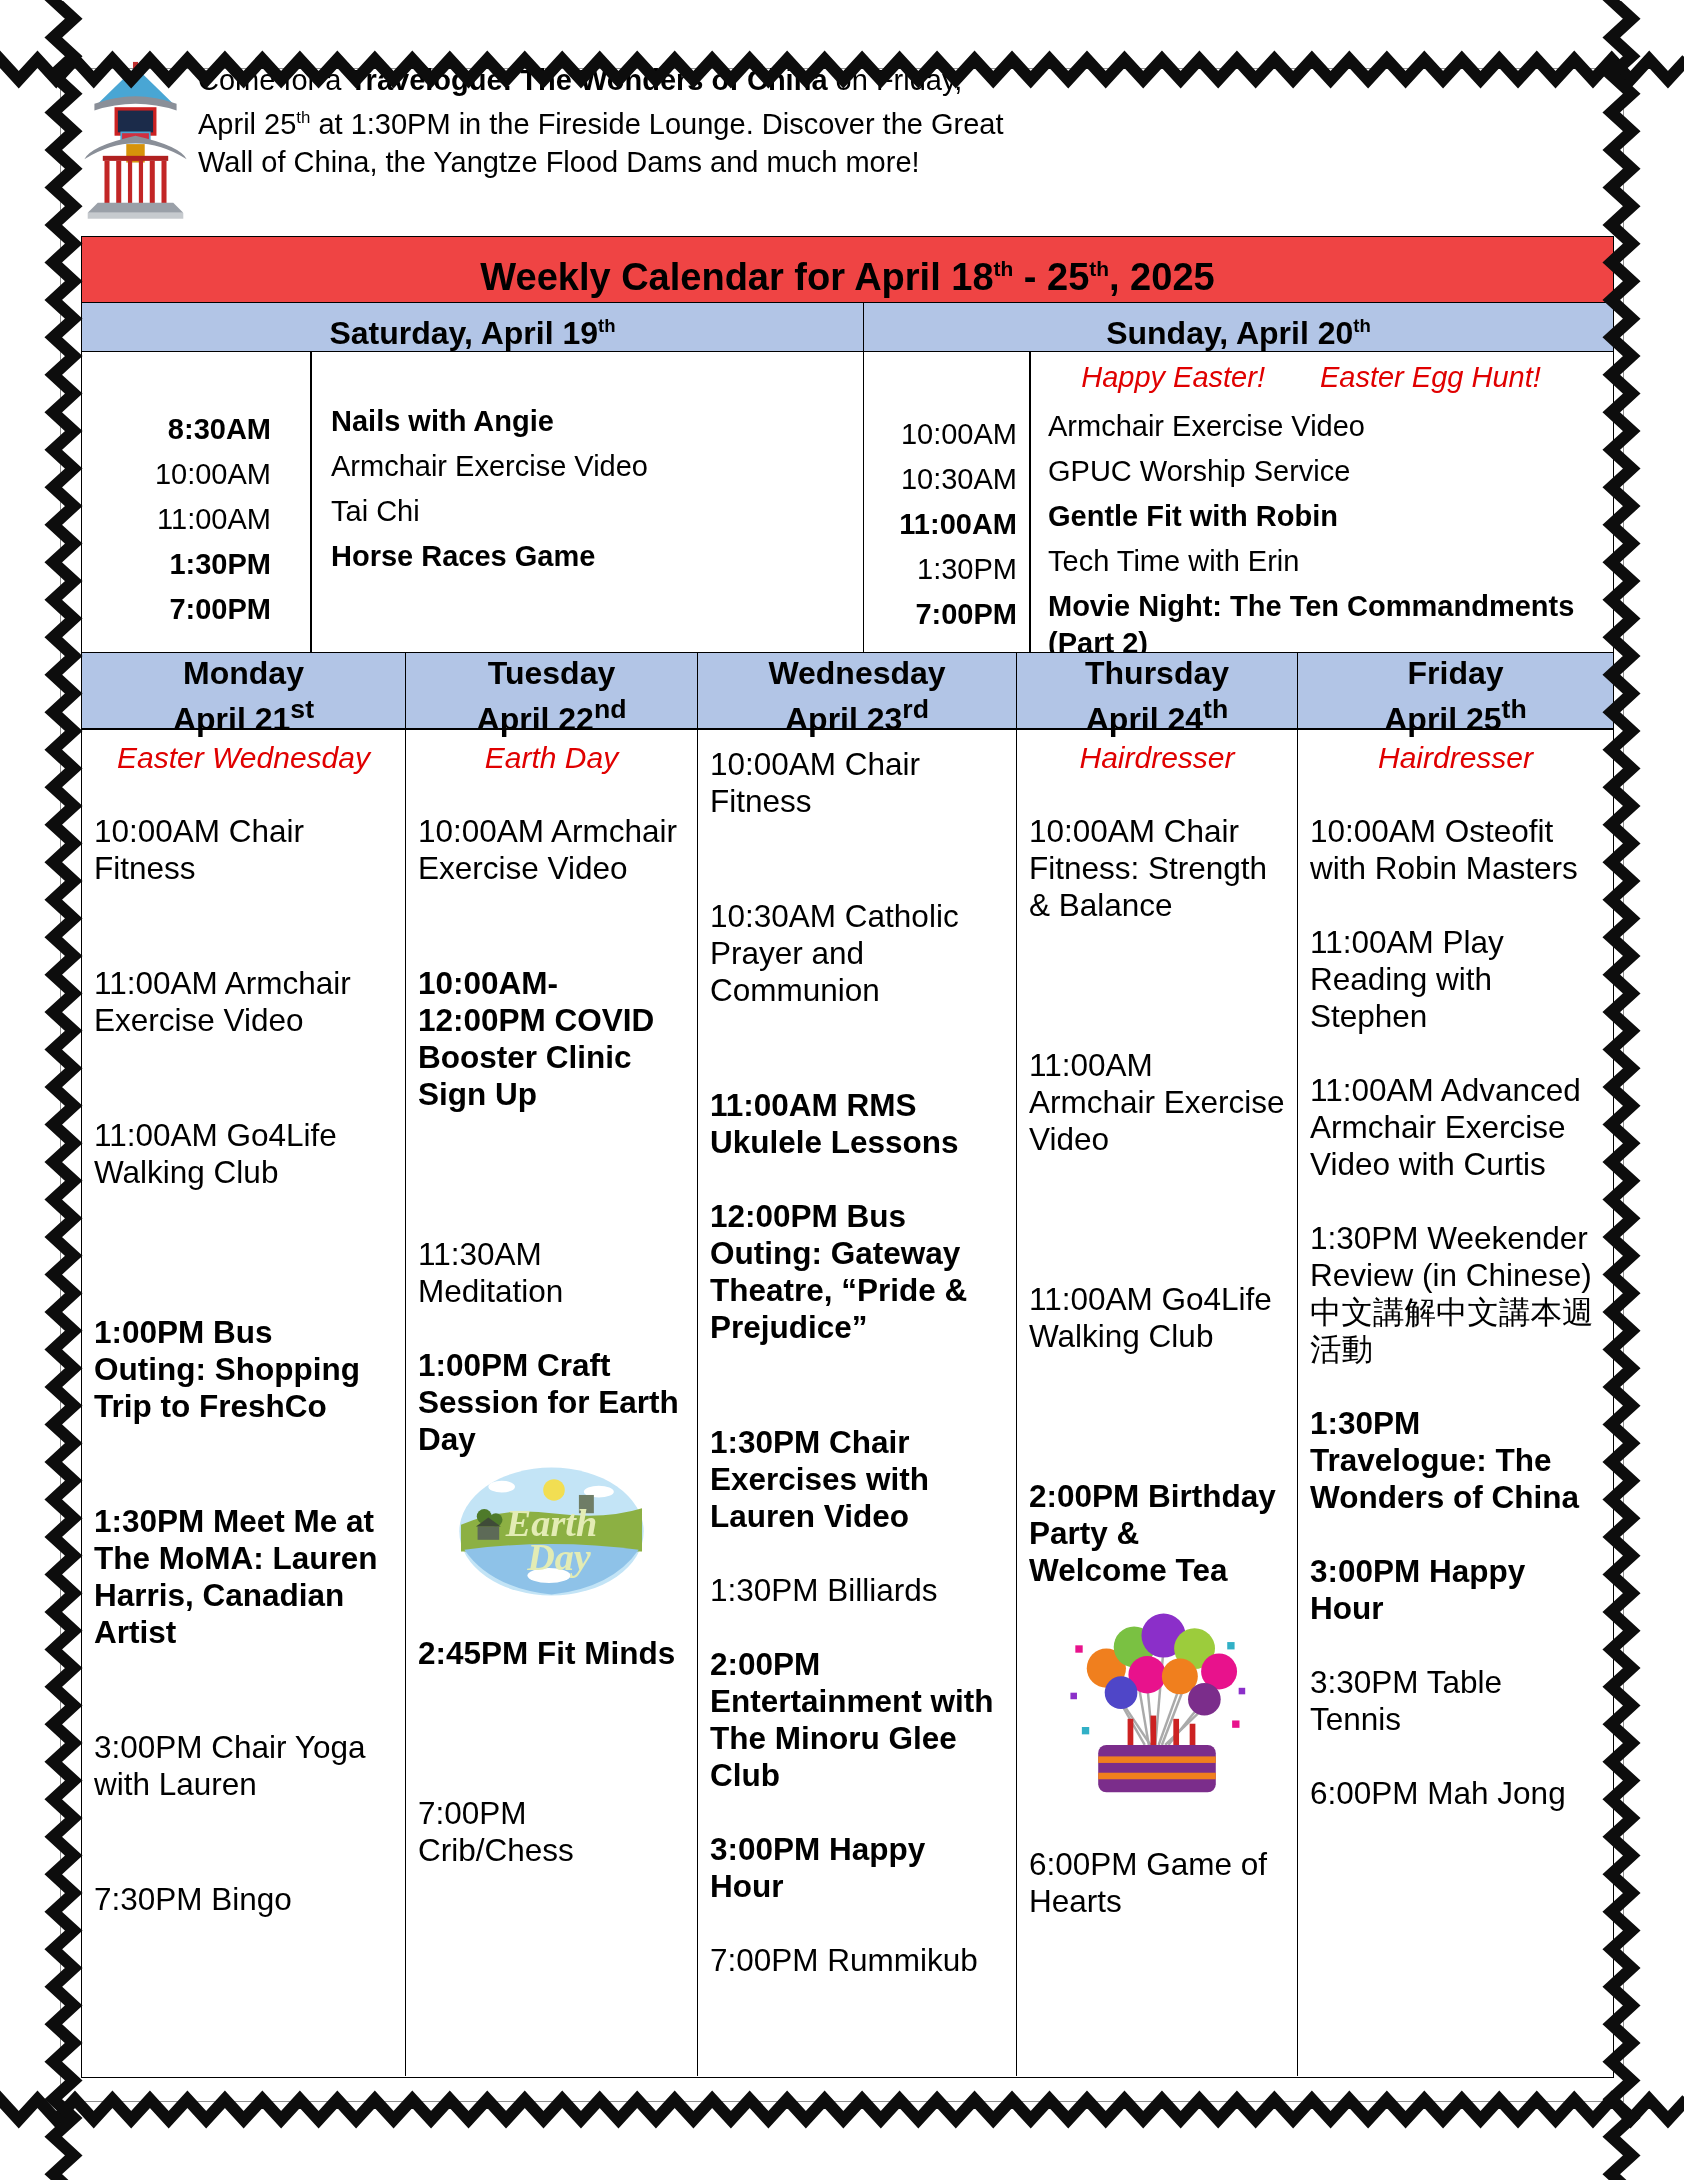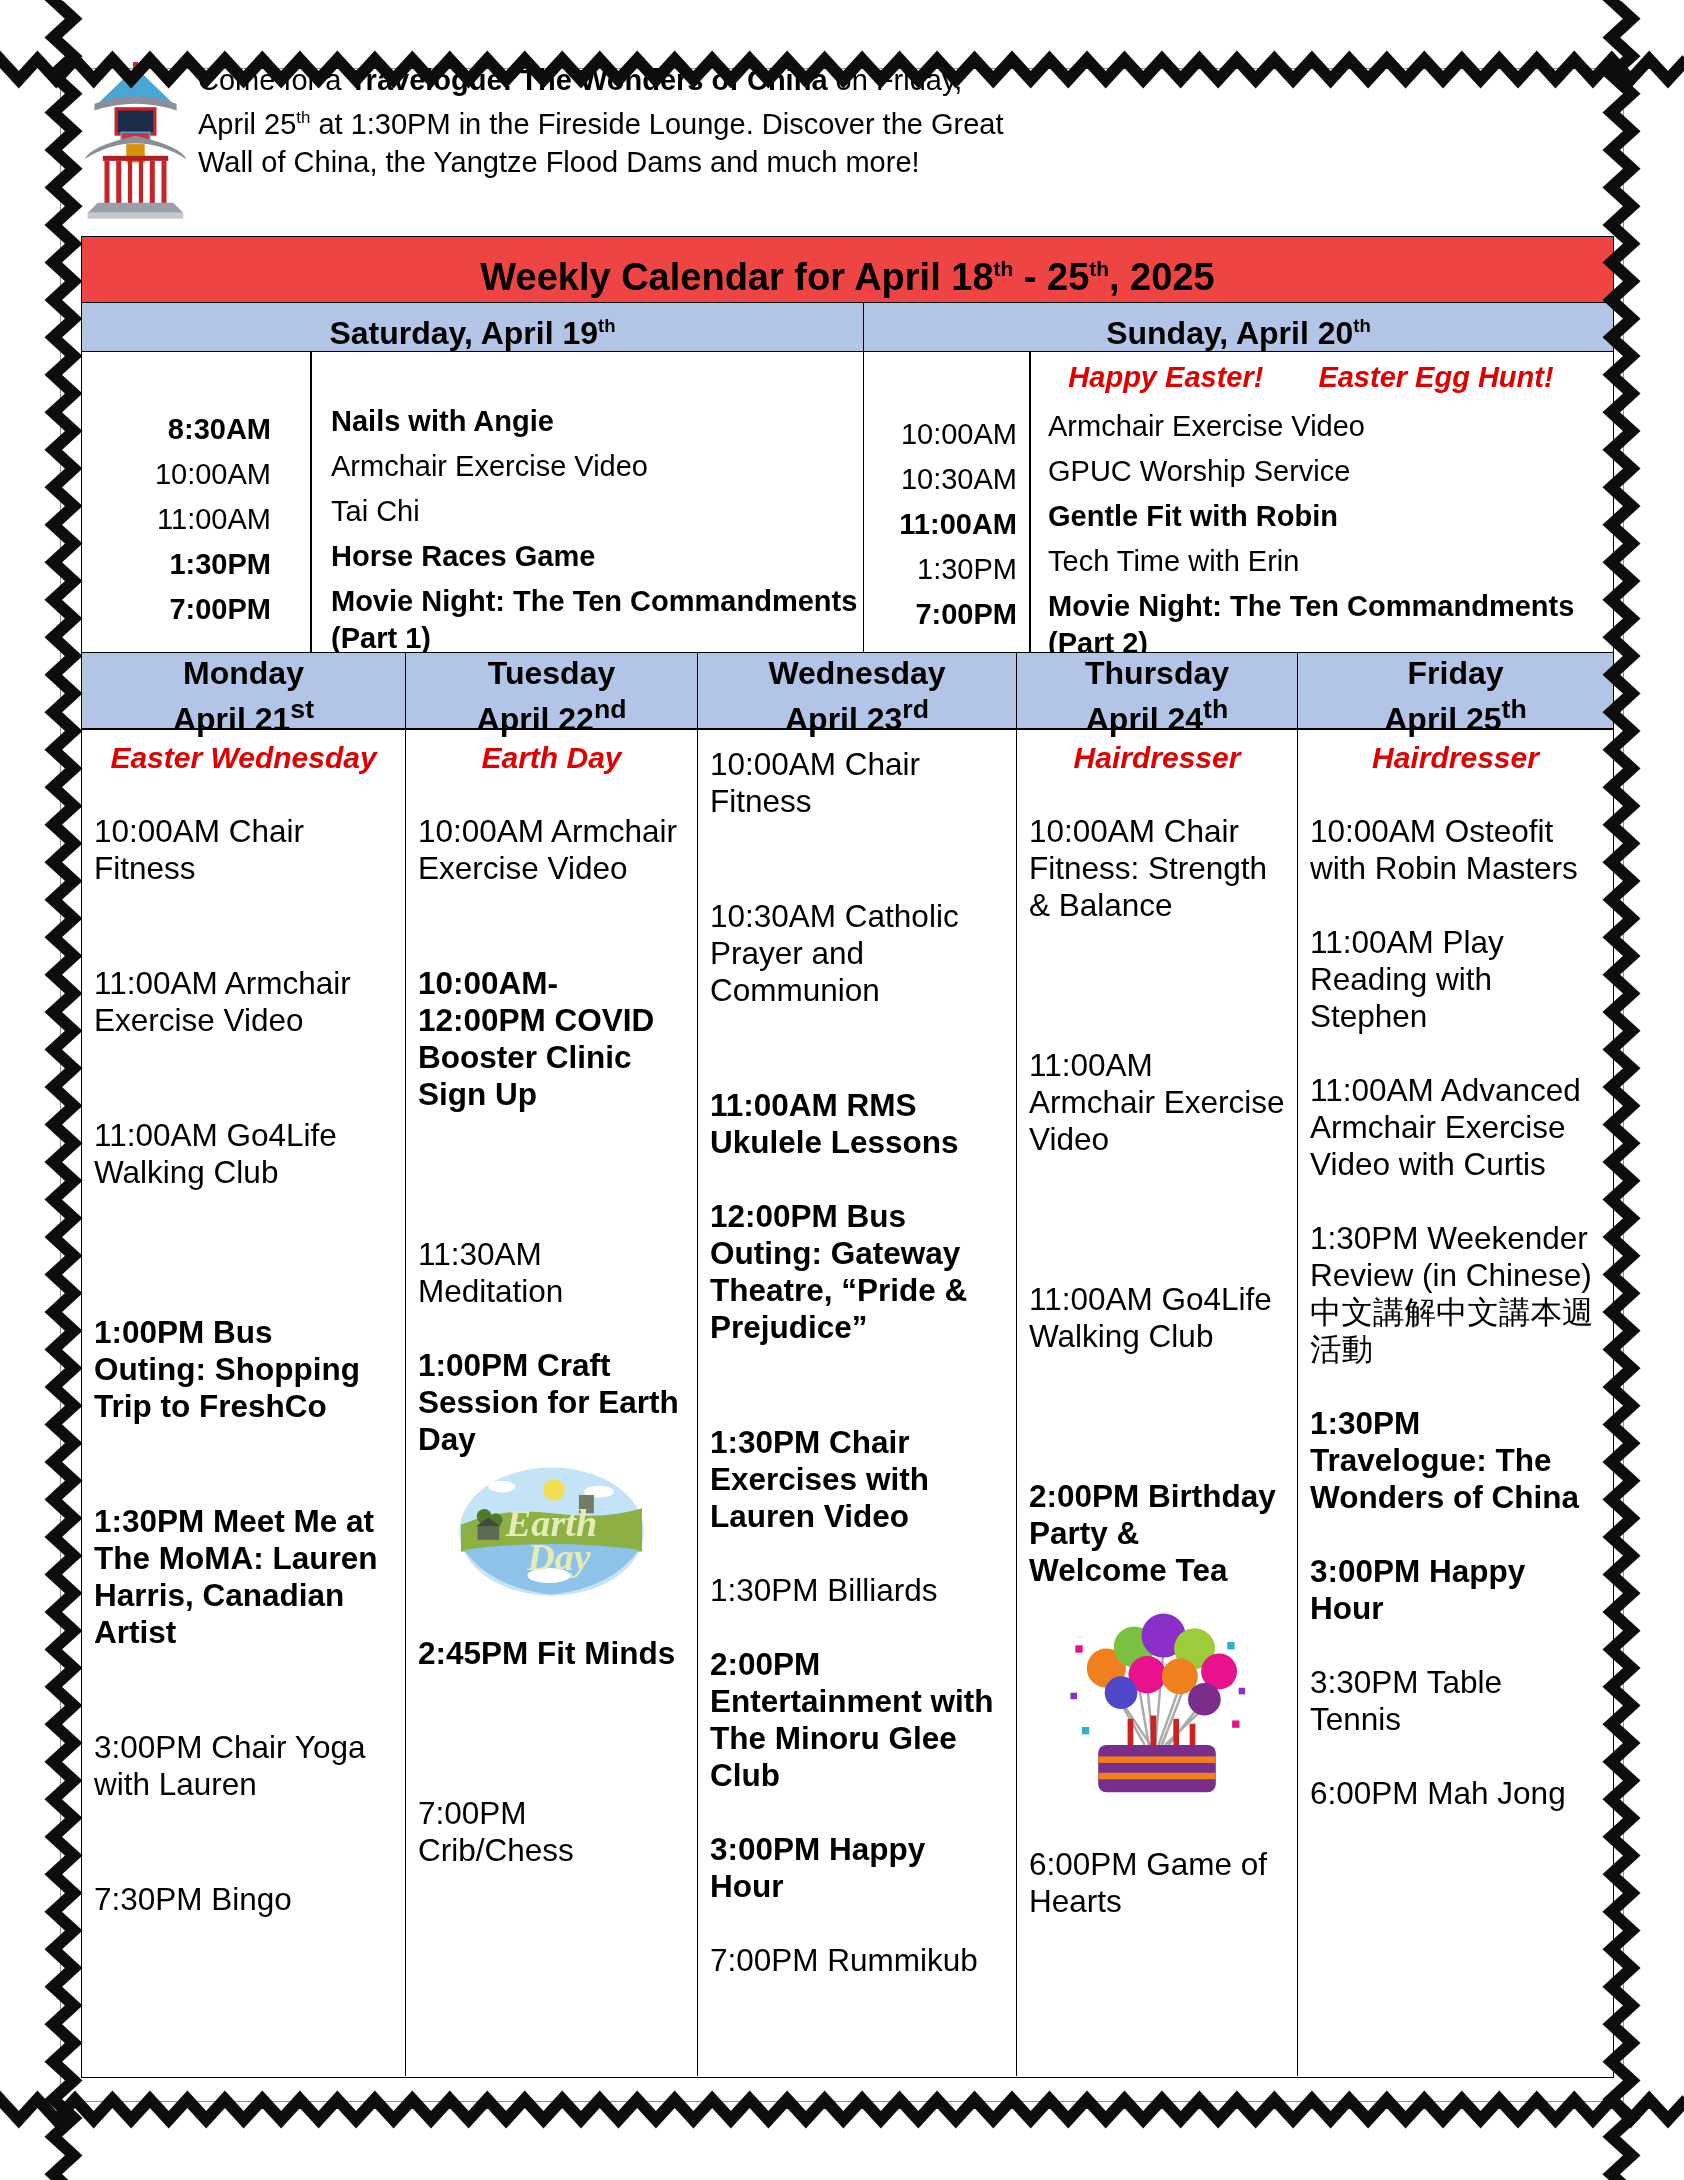--- a/index.html
+++ b/index.html
@@ -33,21 +33,21 @@
   #sunCell .wrows{margin-top:12px;grid-template-columns:153px 1fr;}
   .wt{text-align:right;margin-top:8px;}
   .we{padding-left:60px;}
   #sunCell .we{padding-left:31px;}
   .b{font-weight:bold;}
   .vline{position:absolute;top:0;bottom:0;width:1.7px;background:#000;}
   #satCell .vline{left:228px;}
   #sunCell .vline{left:165px;}
   .wnotes{display:flex;justify-content:center;gap:55px;padding-left:145px;margin-top:6.8px;
           font-size:29px;line-height:37px;}
-  .rednote,.tag{color:#e00000;font-weight:bold;font-style:italic;}
+  .rednote,.tag{color:#e00000;font-weight:normal;font-style:italic;}
   .wdhdr{position:absolute;left:0;top:416px;width:100%;height:77px;display:flex;}
   .hcell{background:#b2c5e6;border-bottom:2.6px solid #000;border-right:1.7px solid #000;
          box-sizing:border-box;text-align:center;font-weight:bold;font-size:32px;
          line-height:36px;padding-top:1.7px;}
   .hcell:last-child{border-right:none;}
   .wdbody{position:absolute;left:0;top:492px;width:100%;height:1347px;display:flex;}
   .wdcell{border-right:1.7px solid #000;box-sizing:border-box;padding:10.2px 12px 0;overflow:hidden;}
   .wdcell:last-child{border-right:none;}
   .c0{width:324px;}.c1{width:292px;}.c2{width:319px;}.c3{width:281px;}.c4{flex:1;}
   .tag{text-align:center;font-size:30px;line-height:37px;}
@@ -112,21 +112,20 @@
           <div class="wrows">
             <div class="wt b">8:30AM</div>
             <div class="we b">Nails with Angie</div>
             <div class="wt">10:00AM</div>
             <div class="we">Armchair Exercise Video</div>
             <div class="wt">11:00AM</div>
             <div class="we">Tai Chi</div>
             <div class="wt b">1:30PM</div>
             <div class="we b">Horse Races Game</div>
             <div class="wt b">7:00PM</div>
-            <div class="we b">Movie Night: The Ten Commandments (Part 1)</div>
           </div>
           <div class="vline"></div>
         </div>
       <div id="sunCell">
           <div class="wnotes">
             <span class="rednote">Happy Easter!</span>
             <span class="rednote">Easter Egg Hunt!</span>
           </div>
           <div class="wrows">
             <div class="wt">10:00AM</div>

